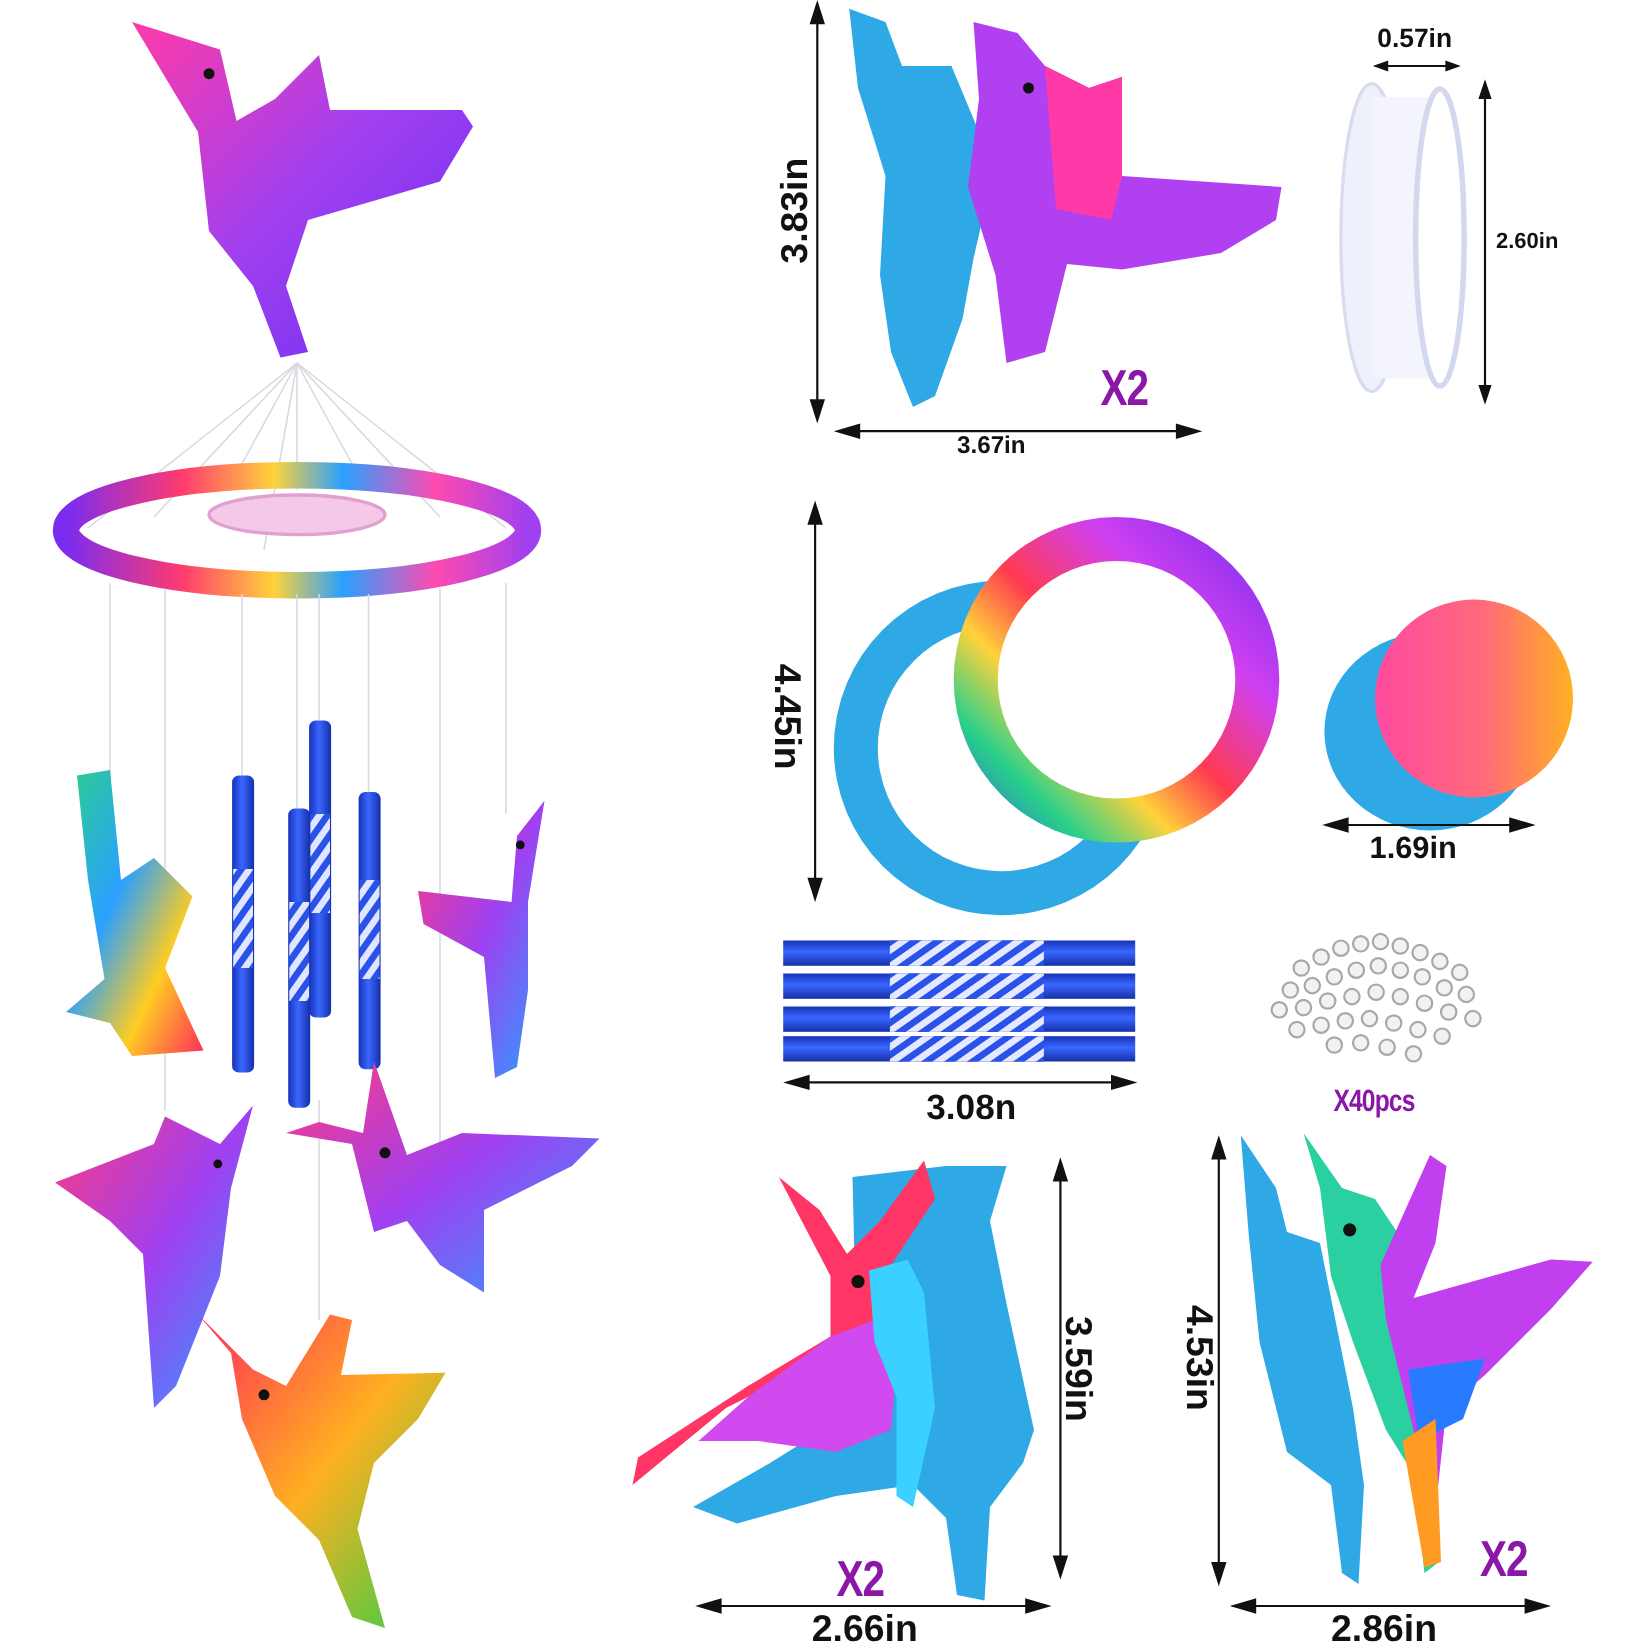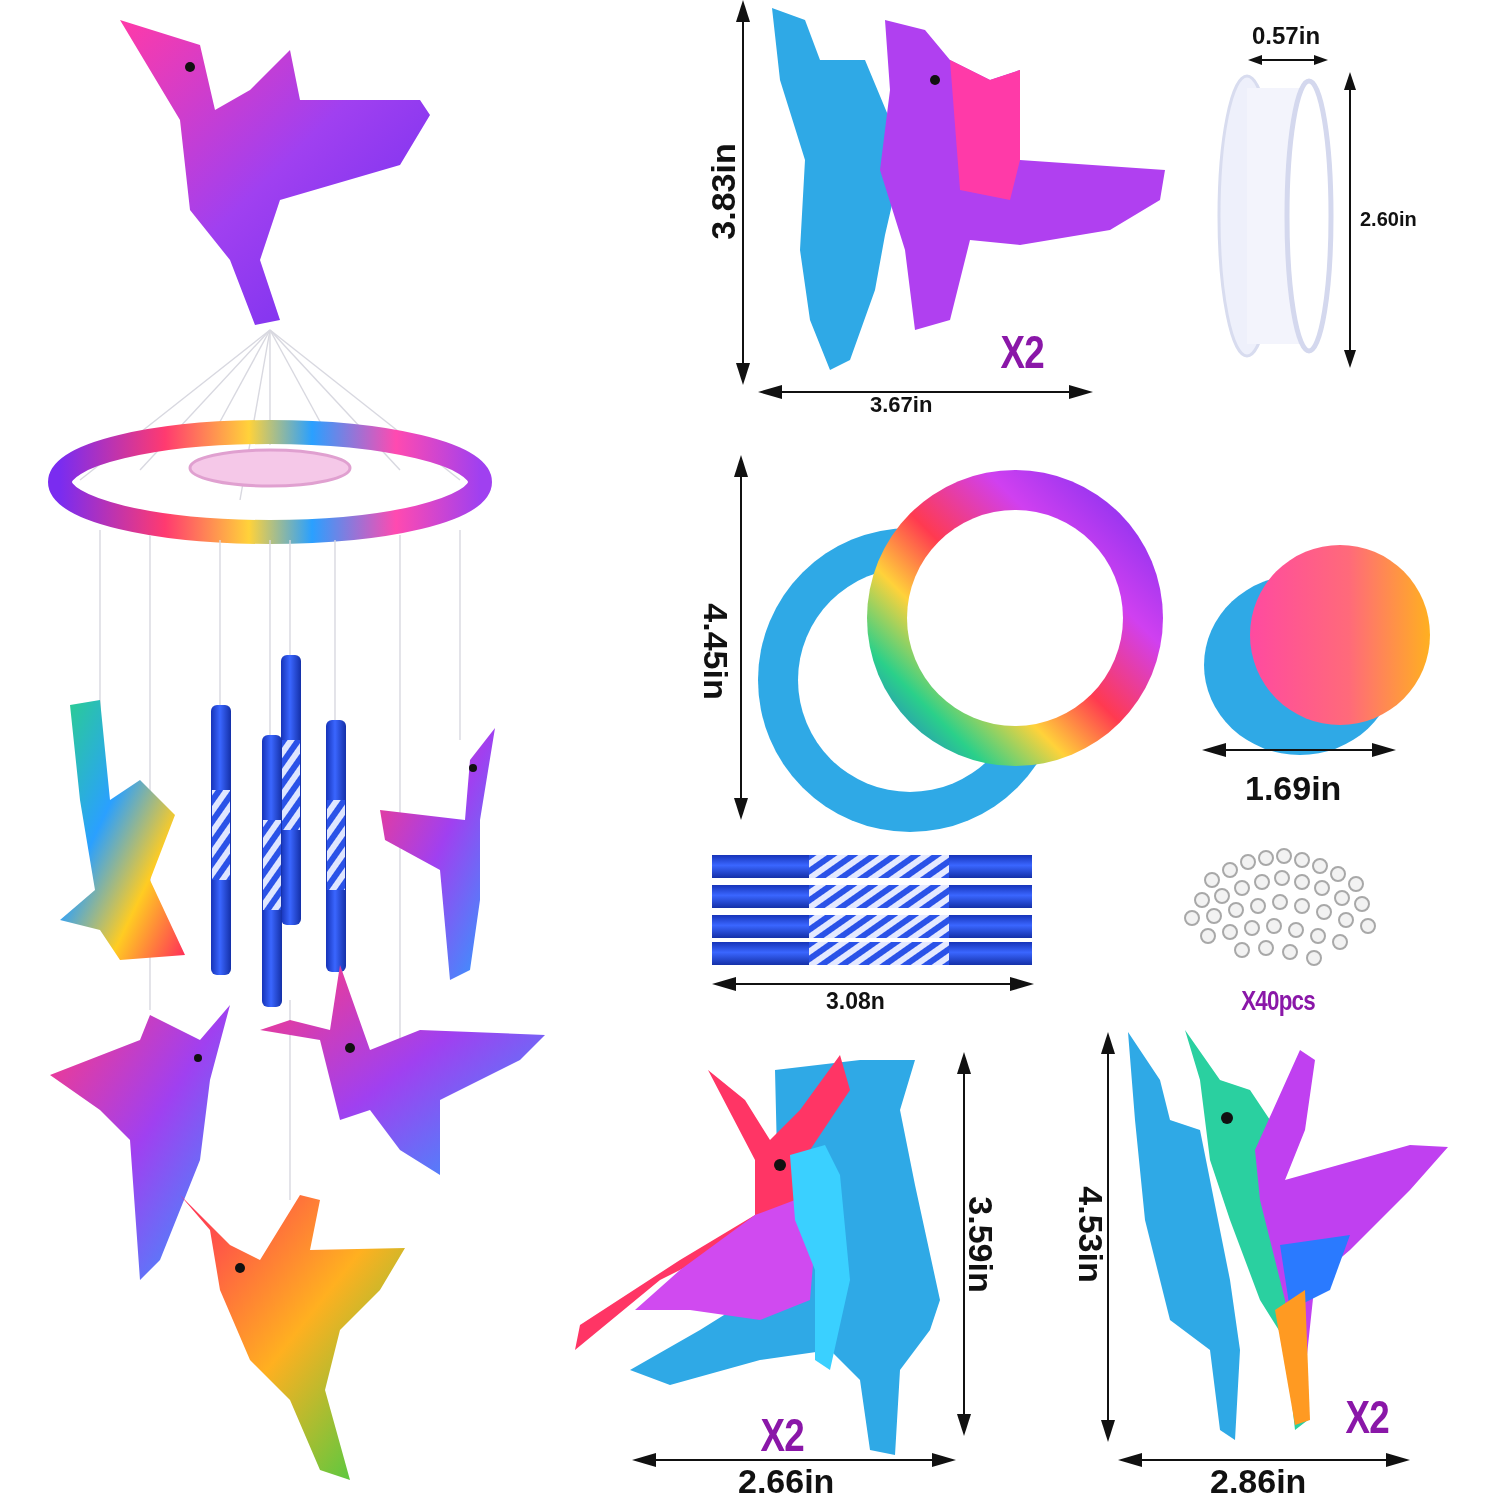--- a/index.html
+++ b/index.html
@@ -190,21 +190,21 @@
       </linearGradient>
     </defs>
     <ellipse cx="110" cy="125" rx="96" ry="90" fill="#2fa9e6"></ellipse>
     <circle cx="150" cy="95" r="90" fill="url(#gDisc)"></circle>
   </svg>
   <svg width="194" height="20" style="left:12px;top:200px;">
     <line x1="12" y1="10" x2="182" y2="10" stroke="#111" stroke-width="2"></line>
     <polygon points="0,10 24,3 24,17" fill="#111"></polygon>
     <polygon points="194,10 170,3 170,17" fill="#111"></polygon>
   </svg>
-  <div class="dim" style="left:55px;top:229px;font-size:34px;">1.69in</div>
+  <div class="dim" style="left:55px;top:215px;font-size:28px;">1.69in</div>
 </div>
 
 <div class="abs" style="left:700px;top:850px;width:350px;height:180px;">
   <svg width="330" height="120" style="left:12px;top:5px;">
     <defs>
       <linearGradient id="gTubeH" x1="0" y1="0" x2="0" y2="1">
         <stop offset="0" stop-color="#1633b8"></stop>
           <stop offset="0.45" stop-color="#3a66ff"></stop>
           <stop offset="1" stop-color="#1430a8"></stop>
       </linearGradient>
@@ -220,24 +220,24 @@
     <rect x="0" y="60" width="320" height="23" fill="url(#gTubeH)"></rect>
     <rect x="97" y="60" width="140" height="23" fill="url(#twistH)"></rect>
     <rect x="0" y="87" width="320" height="23" fill="url(#gTubeH)"></rect>
     <rect x="97" y="87" width="140" height="23" fill="url(#twistH)"></rect>
   </svg>
   <svg width="322" height="20" style="left:12px;top:124px;">
     <line x1="12" y1="10" x2="310" y2="10" stroke="#111" stroke-width="2"></line>
     <polygon points="0,10 24,3 24,17" fill="#111"></polygon>
     <polygon points="322,10 298,3 298,17" fill="#111"></polygon>
   </svg>
-  <div class="dim" style="left:126px;top:138px;font-size:23px;">3.08n</div>
-</div>
-
-<div class="abs" style="left:1172px;top:840px;width:220px;height:190px;">
+  <div class="dim" style="left:142px;top:138px;font-size:32px;">3.08n</div>
+</div>
+
+<div class="abs" style="left:1143px;top:840px;width:220px;height:190px;">
   <svg width="210" height="140" style="left:0;top:0;">
     <g fill="#f2f2f2" stroke="#a8a8a8" stroke-width="2">
       <circle cx="40" cy="40" r="7"></circle>
         <circle cx="58" cy="30" r="7"></circle>
         <circle cx="76" cy="22" r="7"></circle>
         <circle cx="94" cy="18" r="7"></circle>
         <circle cx="112" cy="16" r="7"></circle>
         <circle cx="130" cy="20" r="7"></circle>
         <circle cx="148" cy="26" r="7"></circle>
         <circle cx="166" cy="34" r="7"></circle>

